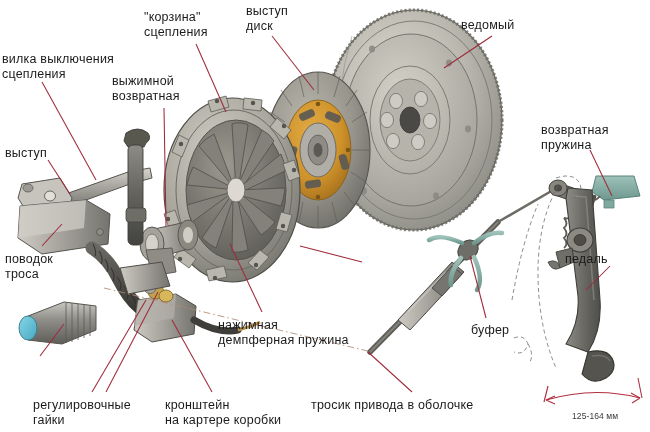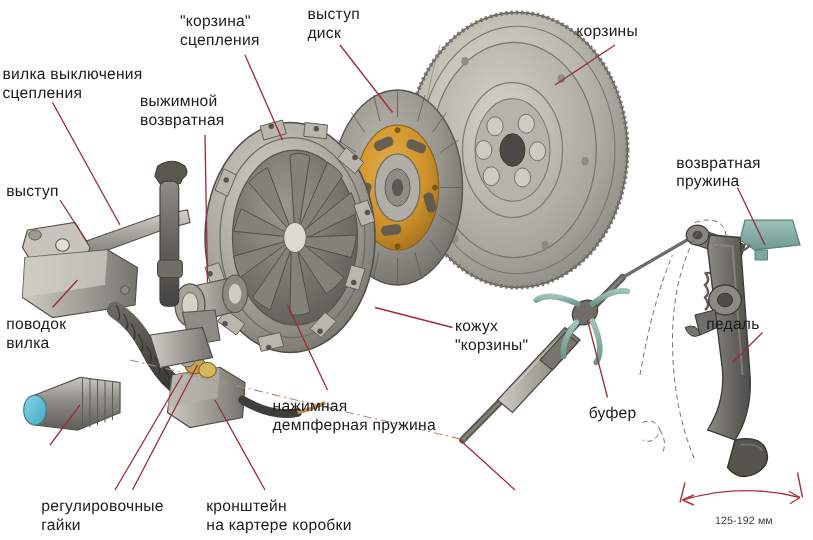--- a/index.html
+++ b/index.html
@@ -351,34 +351,33 @@
       <path class="lead" d="M412 392 L368 352"></path>
     </g>
   </svg>
 
   <div class="lbl" style="left:2px;top:52px">вилка выключения
 сцепления</div>
   <div class="lbl" style="left:144px;top:10px">"корзина"
 сцепления</div>
   <div class="lbl" style="left:246px;top:4px">выступ
 диск</div>
-  <div class="lbl" style="left:461px;top:18px">корзины</div>
+  <div class="lbl" style="left:461px;top:18px">ведомый</div>
   <div class="lbl" style="left:112px;top:74px">выжимной
 возвратная</div>
   <div class="lbl" style="left:541px;top:123px">возвратная
 пружина</div>
   <div class="lbl" style="left:5px;top:146px">выступ</div>
   <div class="lbl" style="left:5px;top:252px">поводок
-вилка</div>
-  <div class="lbl" style="left:364px;top:254px">кожух
-"корзины"</div>
+троса</div>
   <div class="lbl" style="left:565px;top:252px">педаль</div>
   <div class="lbl" style="left:218px;top:318px">нажимная
 демпферная пружина</div>
   <div class="lbl" style="left:471px;top:323px">буфер</div>
   <div class="lbl" style="left:33px;top:398px">регулировочные
 гайки</div>
   <div class="lbl" style="left:165px;top:398px">кронштейн
 на картере коробки</div>
-
-  <div class="dim" style="left:572px;top:411px">125-192 мм</div>
+  <div class="lbl" style="left:311px;top:398px">тросик привода в оболочке</div>
+
+  <div class="dim" style="left:572px;top:411px">125-164 мм</div>
 
 </div>
 
 </body></html>

